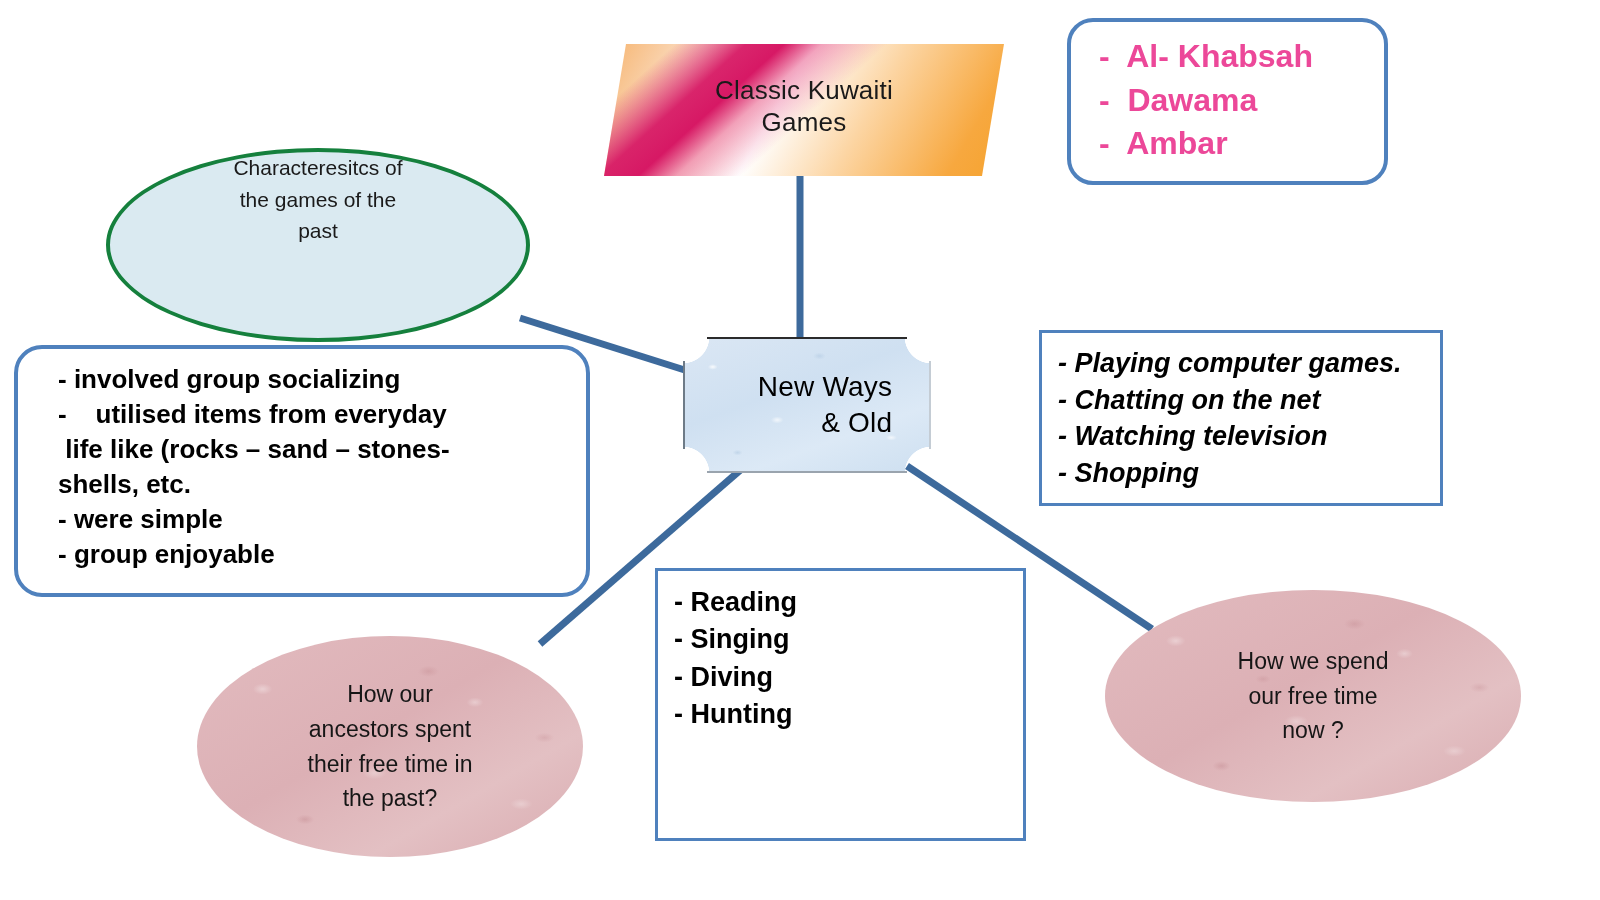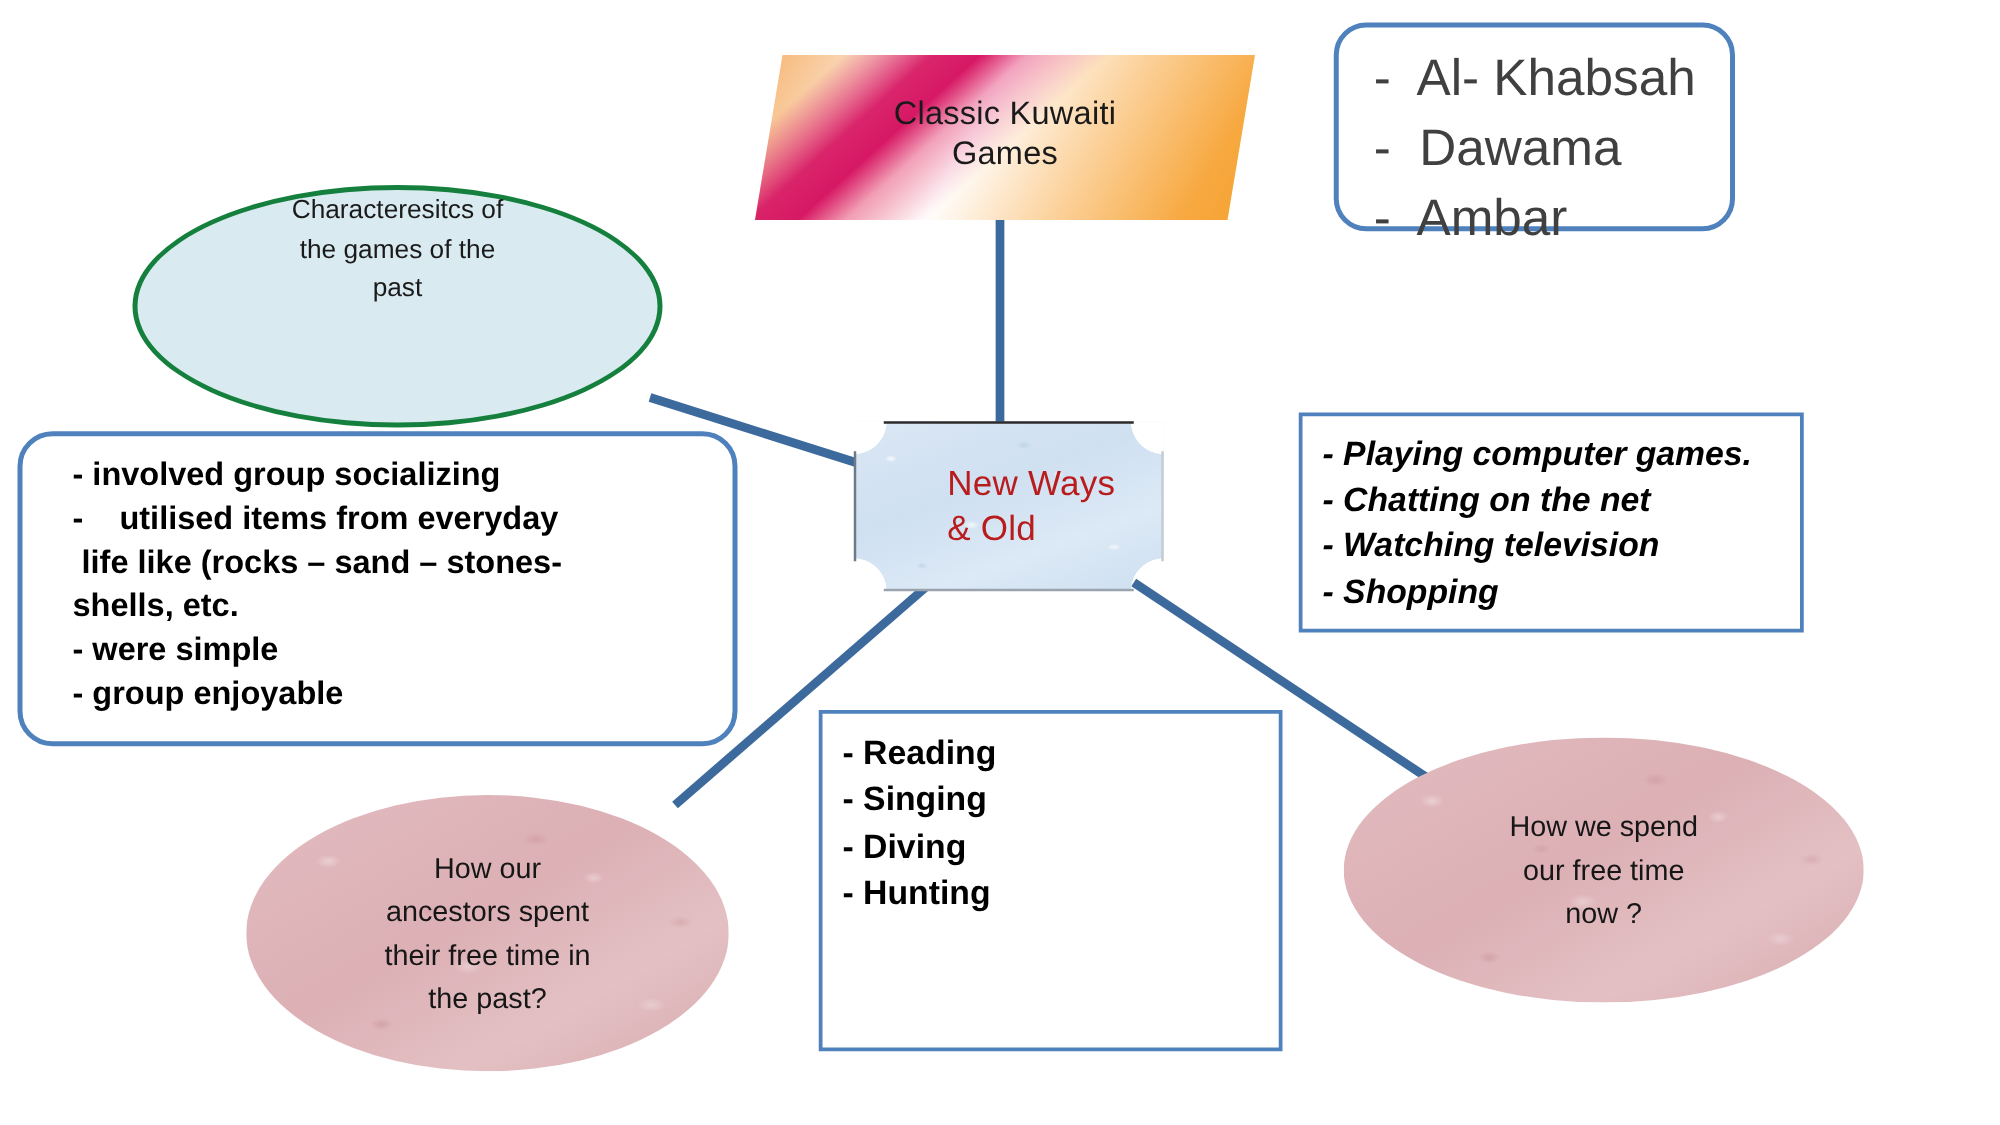--- a/index.html
+++ b/index.html
@@ -77,23 +77,23 @@
     left: 1067px;
     top: 18px;
     width: 321px;
     height: 167px;
     border: 4px solid #4f81bd;
     border-radius: 26px;
     background: #ffffff;
     padding: 13px 0 0 28px;
   }
   .games-box .line {
-    font-size: 41px;
-    font-weight: normal;
-    color: #404040;
+    font-size: 32px;
+    font-weight: bold;
+    color: #ec4899;
     line-height: 1.36;
     white-space: pre;
   }
 
   
   .char-ellipse {
     left: 106px;
     top: 148px;
     width: 424px;
     height: 194px;
@@ -177,23 +177,23 @@
   .center-plaque .edge-r {
     position: absolute; top: 24px; bottom: 24px; right: 0; width: 2px;
     background: #c4ccd4;
   }
   .center-plaque .label {
     position: absolute;
     inset: 0;
     display: flex;
     align-items: center;
     justify-content: center;
-    text-align: left;
+    text-align: right;
     font-size: 28px;
-    color: #b91c1c;
+    color: #000000;
     line-height: 1.30;
     white-space: pre-line;
     letter-spacing: 0.2px;
     margin-left: 36px;
   }
 
   
   .now-box {
     left: 1039px;
     top: 330px;
@@ -254,21 +254,21 @@
     line-height: 1.52;
     white-space: pre-line;
   }
   .ancestors-ellipse {
     left: 197px;
     top: 636px;
     width: 386px;
     height: 221px;
   }
   .freetime-ellipse {
-    left: 1075px;
+    left: 1105px;
     top: 590px;
     width: 416px;
     height: 212px;
   }
 </style>
 </head>
 <body>
 
 <div id="canvas">
 

